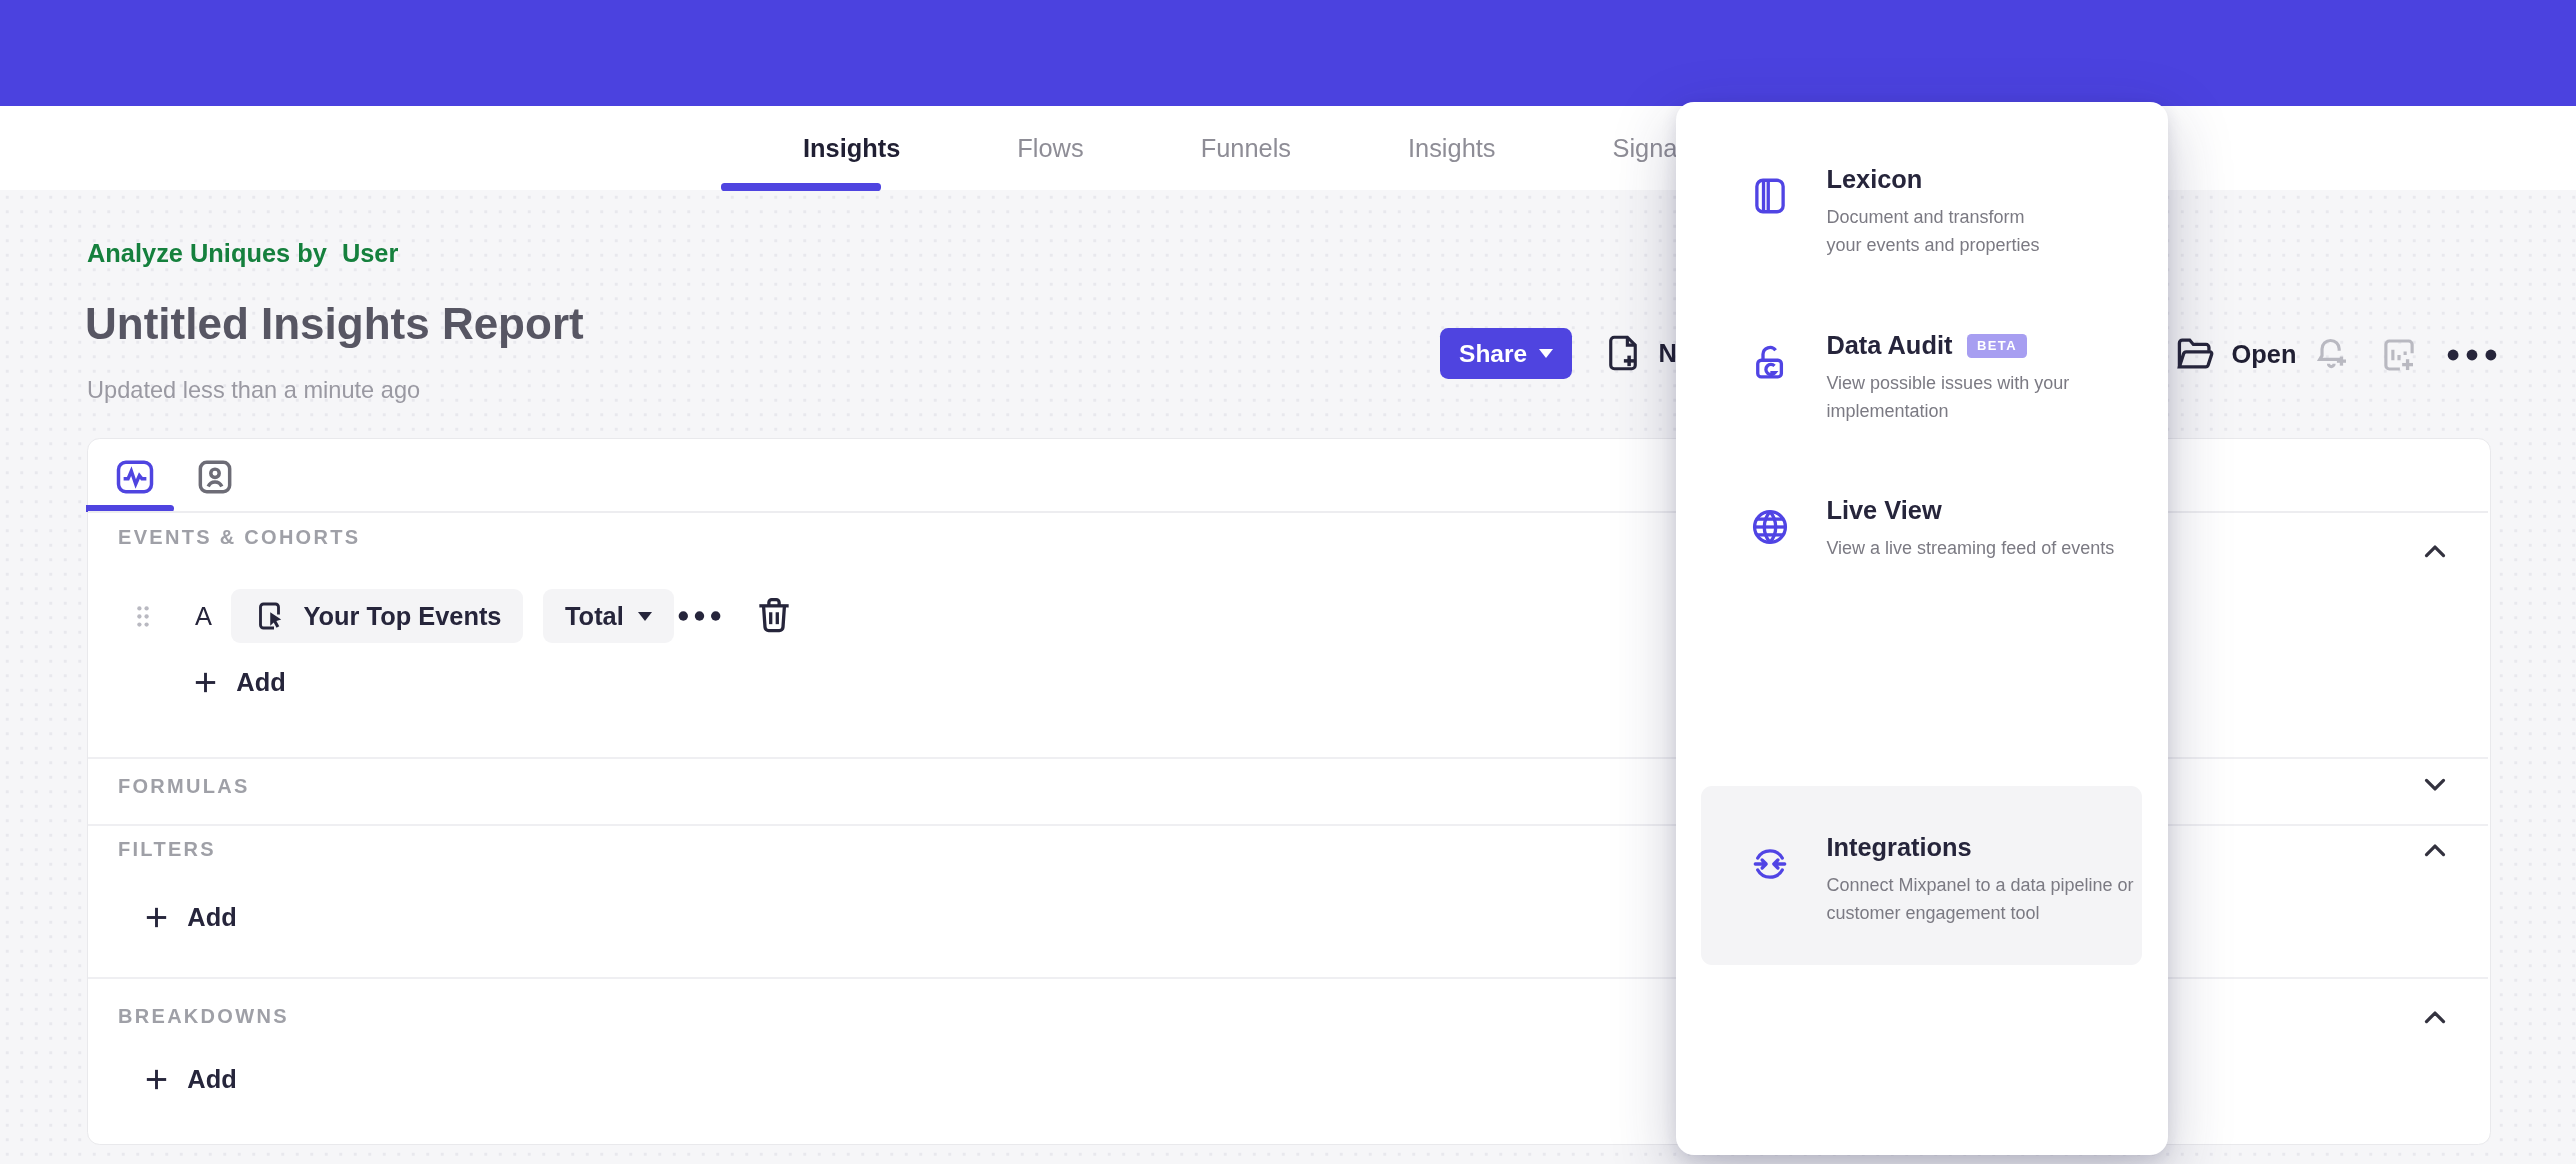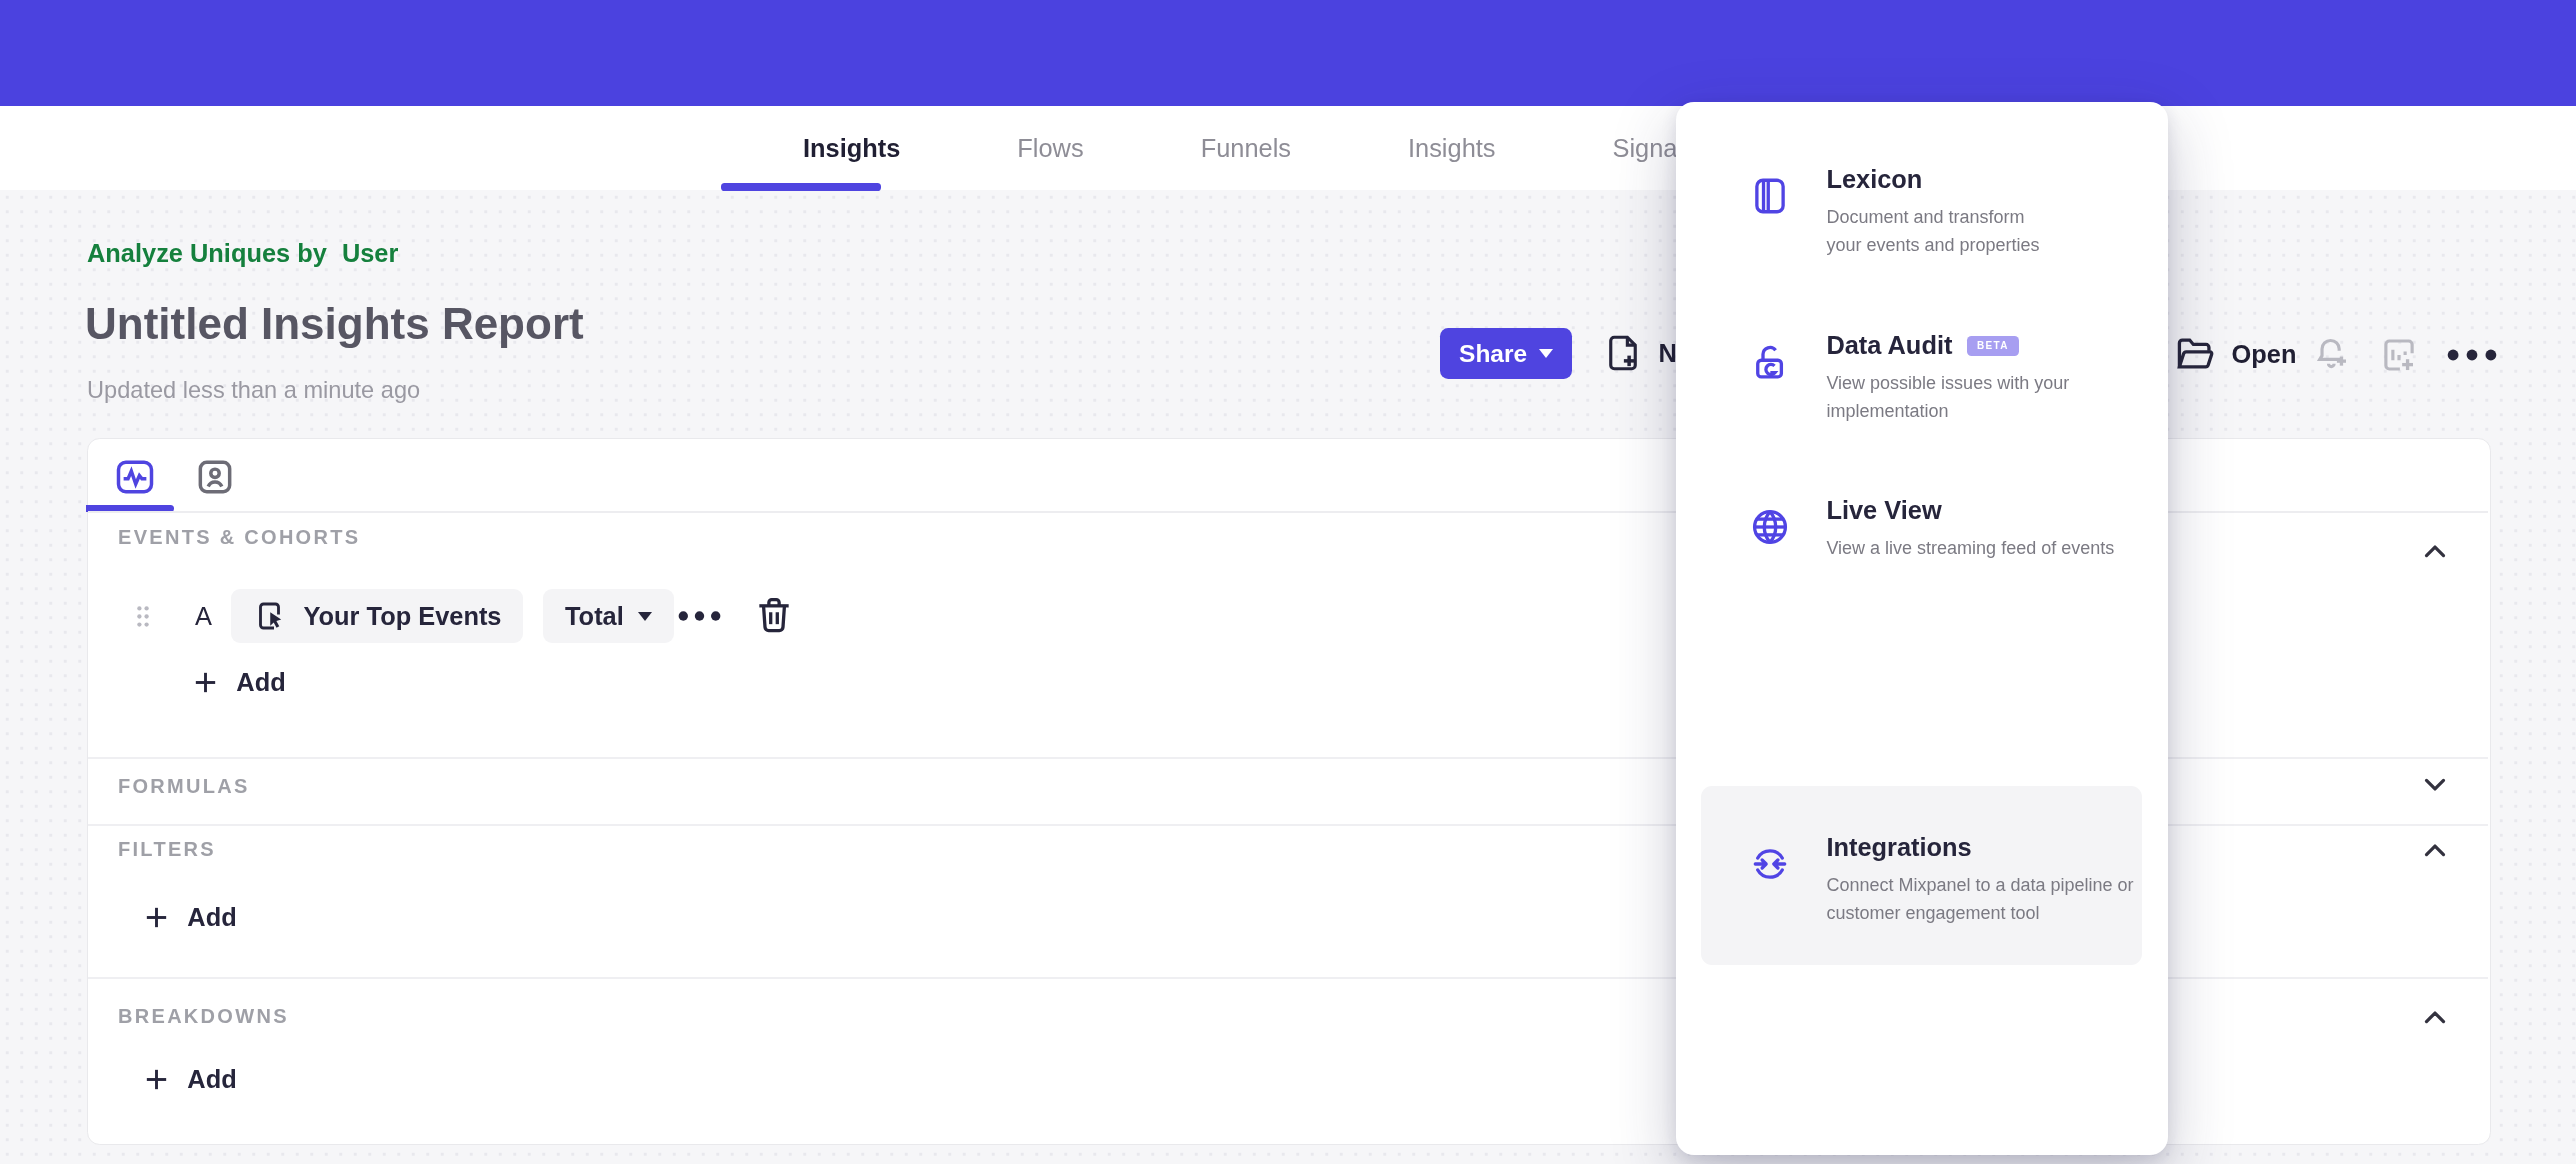--- a/index.html
+++ b/index.html
@@ -71,21 +71,21 @@
   
   .panel{left:1676px;top:102px;width:492px;height:1053px;background:#fff;border-radius:18px;z-index:20;
          box-shadow:0 22px 63px rgba(40,40,80,.25),0 5.4px 16.3px rgba(40,40,80,.12);}
   .menu-item{left:25.4px;width:441px;height:165px;cursor:pointer;border-radius:11px;}
   .menu-item.hl{background:#f4f4f6;}
   .mi-icon{position:absolute;left:48px;top:10px;width:42px;height:42px;}
   .mi-text{position:absolute;left:125px;top:0;width:319px;}
   .mi-title{font-size:25.4px;font-weight:700;color:#26253b;display:flex;align-items:center;gap:14.5px;}
   .mi-desc{margin-top:9px;font-size:18px;line-height:28px;color:#7b7a83;width:313px;}
   .menu-item:nth-of-type(1) .mi-desc{width:238px;}
-  .beta{background:#a79ef1;color:#fff;font-size:10px;font-weight:700;letter-spacing:1.4px;
+  .beta{background:#a79ef1;color:#fff;font-size:13px;font-weight:700;letter-spacing:1.4px;
         border-radius:4.5px;padding:4.5px 10px;}
 </style>
 </head>
 <body>
 
 <div id="app">
 
   <div class="abs topbar"></div>
 
   <div class="abs logo">

